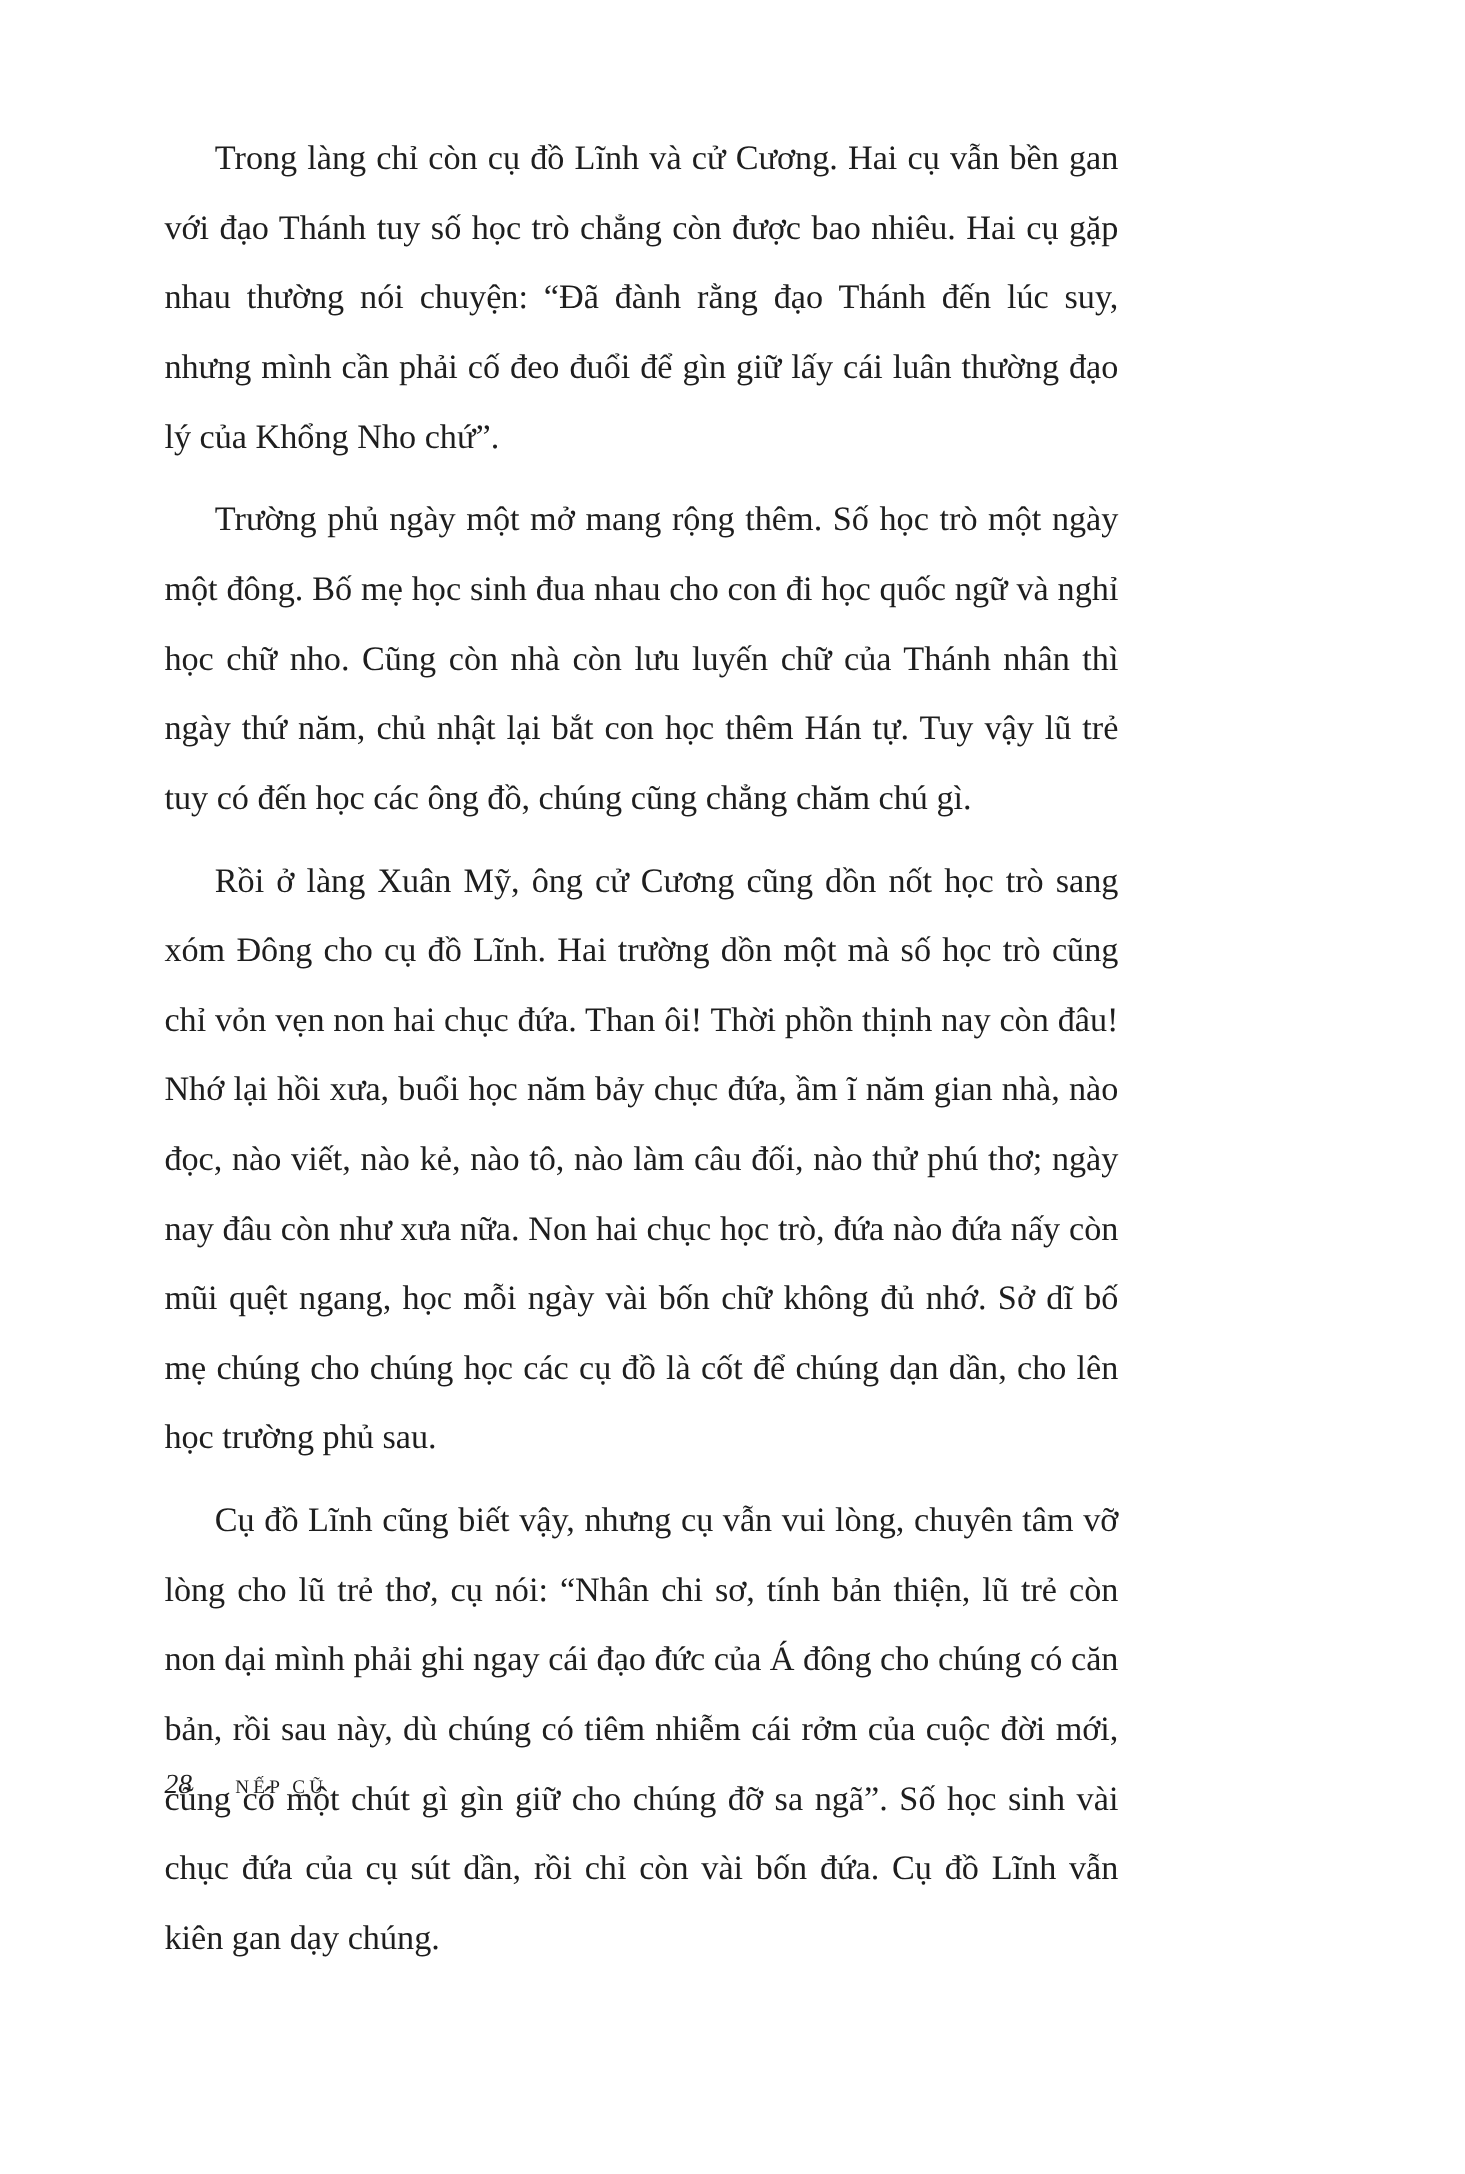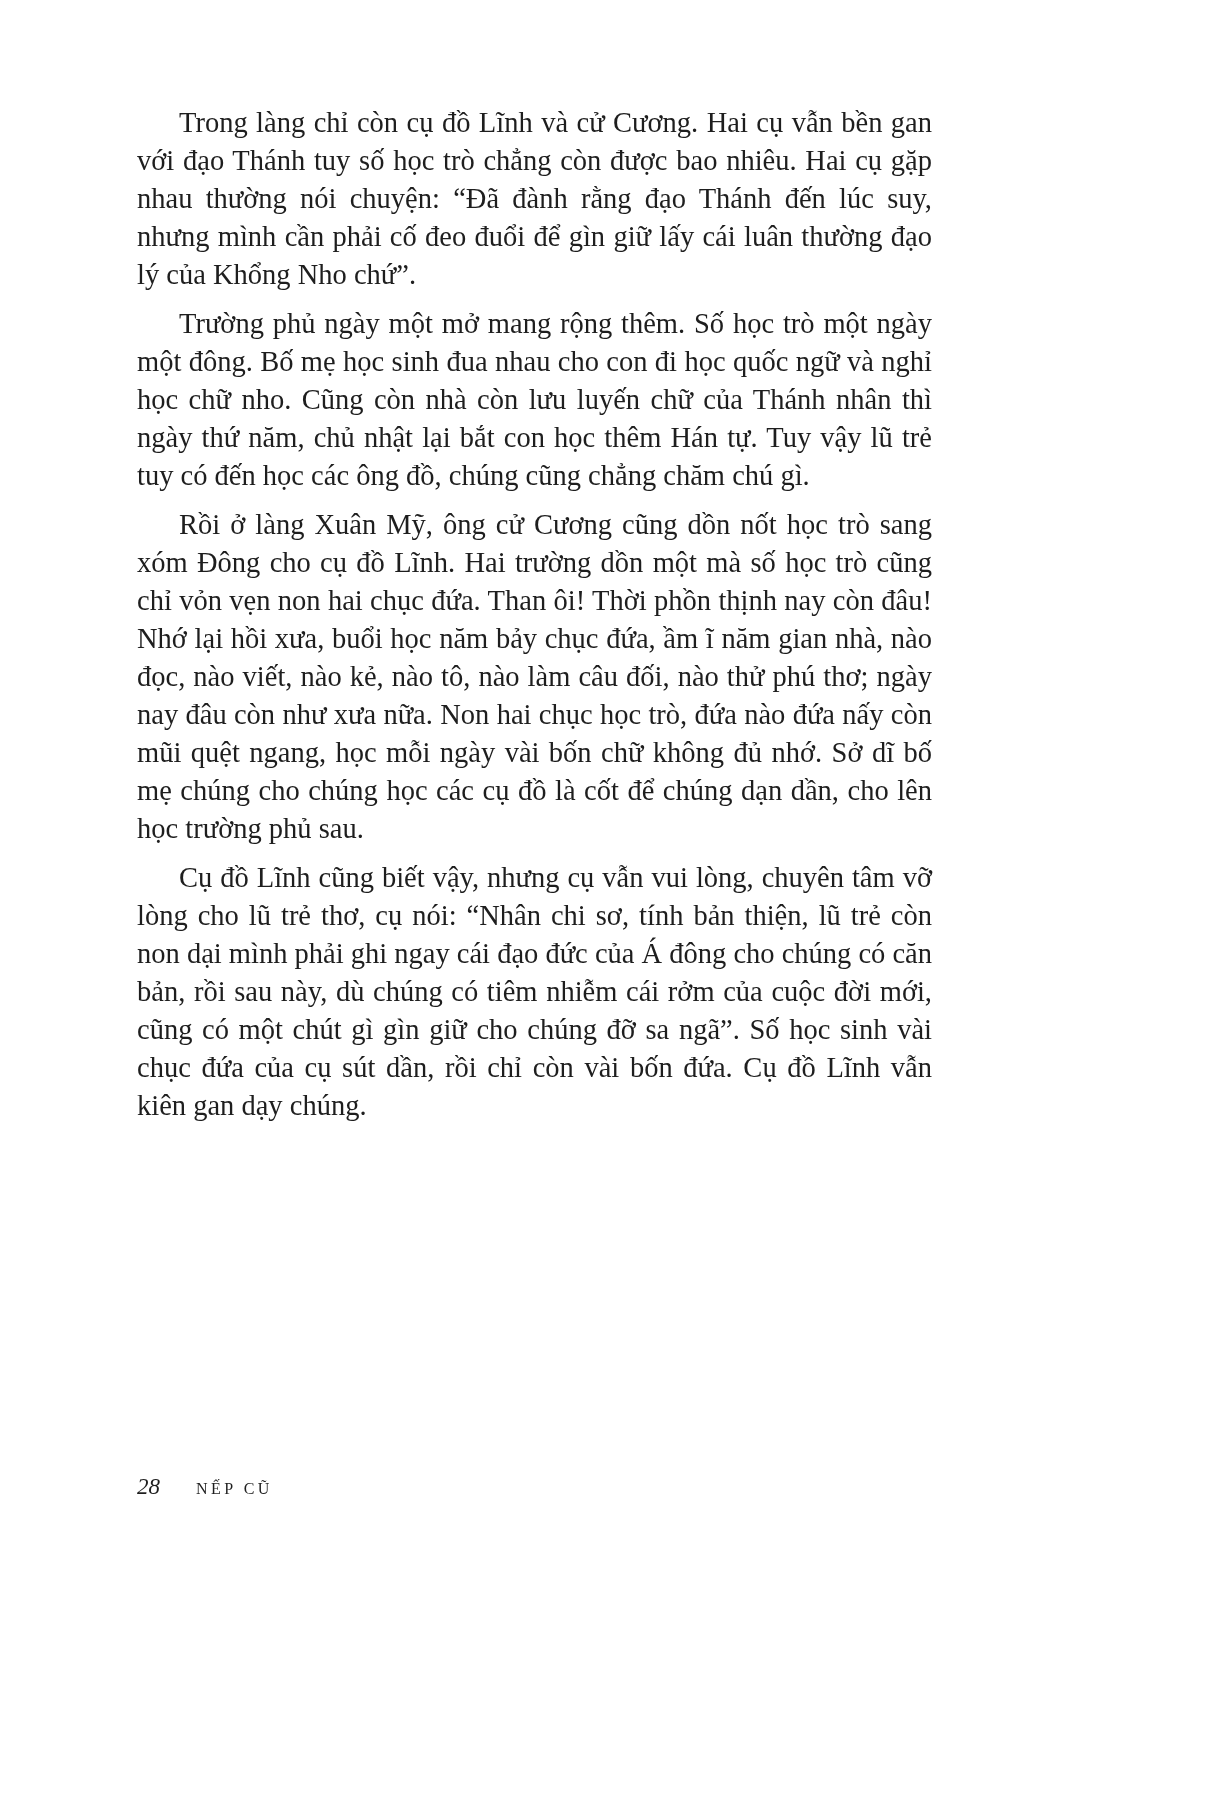--- a/index.html
+++ b/index.html
@@ -19,21 +19,21 @@
     }
     .text-block {
       position: absolute;
       left: 137px;
       top: 104px;
       width: 795px;
     }
     .text-block p {
       margin: 0 0 11px 0;
       font-size: 28.5px;
-      line-height: 38px;
+      line-height: 58px;
       text-align: justify;
       text-indent: 42px;
     }
     .footer {
       position: absolute;
       left: 137px;
       top: 1474px;
       display: flex;
       align-items: baseline;
       gap: 36px;

